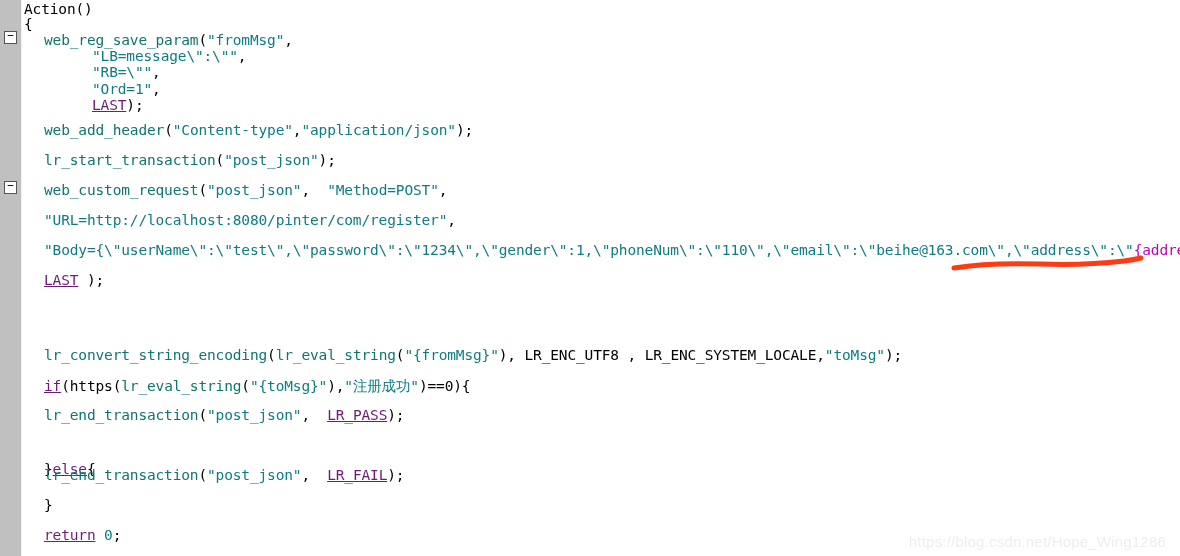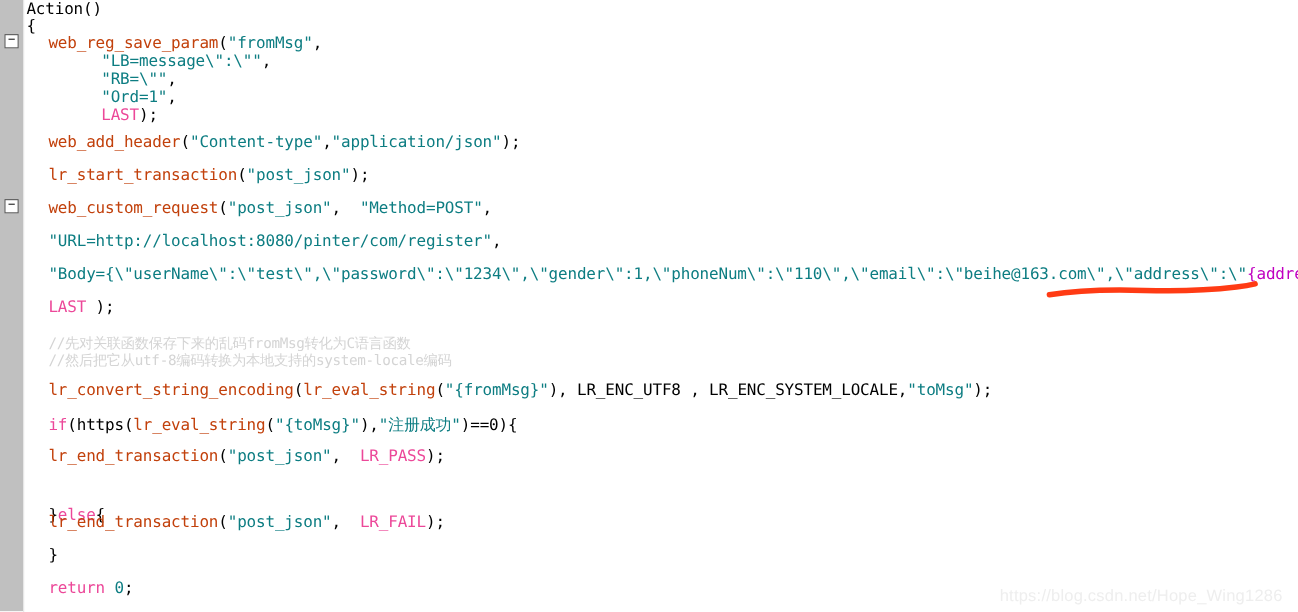--- a/index.html
+++ b/index.html
@@ -70,23 +70,23 @@
     font-size: 14.5px;
     letter-spacing: -0.15px;
     color: #000000;
   }
   .tiny-line {
     font-size: 13px;
     letter-spacing: -0.3px;
   }
 
   
-  .tok-fn      { color: #c2410c; }   
+  .tok-fn      { color: #0f766e; }   
   .tok-str     { color: #0d7d82; }   
-  .tok-kw      { color: #ec4899; }   
+  .tok-kw      { color: #701a75; text-decoration: underline; }   
   .tok-plain   { color: #000000; }
   .tok-param   { color: #c000c0; }   
   .tok-comment { color: #d4d4d4; }   
 
   
   .annotation-underline {
     position: absolute;
     pointer-events: none;
   }
 
@@ -138,22 +138,20 @@
     <div class="code-line" style="left:22px; top:152px;"><span class="tok-fn">lr_start_transaction</span><span class="tok-plain">(</span><span class="tok-str">"post_json"</span><span class="tok-plain">);</span></div>
 
     <div class="code-line" style="left:22px; top:182px;"><span class="tok-fn">web_custom_request</span><span class="tok-plain">(</span><span class="tok-str">"post_json"</span><span class="tok-plain">,  </span><span class="tok-str">"Method=POST"</span><span class="tok-plain">,</span></div>
 
     <div class="code-line" style="left:22px; top:212px;"><span class="tok-str">"URL=http://localhost:8080/pinter/com/register"</span><span class="tok-plain">,</span></div>
 
     <div class="code-line" style="left:22px; top:242px;"><span class="tok-str">"Body={\"userName\":\"test\",\"password\":\"1234\",\"gender\":1,\"phoneNum\":\"110\",\"email\":\"beihe@163.com\",\"address\":\"</span><span class="tok-param">{address}</span></div>
 
     <div class="code-line" style="left:22px; top:272px;"><span class="tok-kw">LAST</span><span class="tok-plain"> );</span></div>
 
-    <div class="code-line tiny-line" style="left:22px; top:303px;"><span class="tok-comment">//先对关联函数保存下来的乱码fromMsg转化为C语言函数</span></div>
-    <div class="code-line tiny-line" style="left:22px; top:319px;"><span class="tok-comment">//然后把它从utf-8编码转换为本地支持的system-locale编码</span></div>
 
     <div class="code-line" style="left:22px; top:347px;"><span class="tok-fn">lr_convert_string_encoding</span><span class="tok-plain">(</span><span class="tok-fn">lr_eval_string</span><span class="tok-plain">(</span><span class="tok-str">"{fromMsg}"</span><span class="tok-plain">), LR_ENC_UTF8 , LR_ENC_SYSTEM_LOCALE,</span><span class="tok-str">"toMsg"</span><span class="tok-plain">);</span></div>
 
     <div class="code-line" style="left:22px; top:377px;"><span class="tok-kw">if</span><span class="tok-plain">(https(</span><span class="tok-fn">lr_eval_string</span><span class="tok-plain">(</span><span class="tok-str">"{toMsg}"</span><span class="tok-plain">),</span><span class="tok-str">"注册成功"</span><span class="tok-plain">)==0){</span></div>
 
     <div class="code-line" style="left:22px; top:407px;"><span class="tok-fn">lr_end_transaction</span><span class="tok-plain">(</span><span class="tok-str">"post_json"</span><span class="tok-plain">,  </span><span class="tok-kw">LR_PASS</span><span class="tok-plain">);</span></div>
 
     <div class="code-line" style="left:22px; top:437px;margin-top:24px;"><span class="tok-plain">}</span><span class="tok-kw">else</span><span class="tok-plain">{</span></div>
 
     <div class="code-line" style="left:22px; top:467px;"><span class="tok-fn">lr_end_transaction</span><span class="tok-plain">(</span><span class="tok-str">"post_json"</span><span class="tok-plain">,  </span><span class="tok-kw">LR_FAIL</span><span class="tok-plain">);</span></div>

